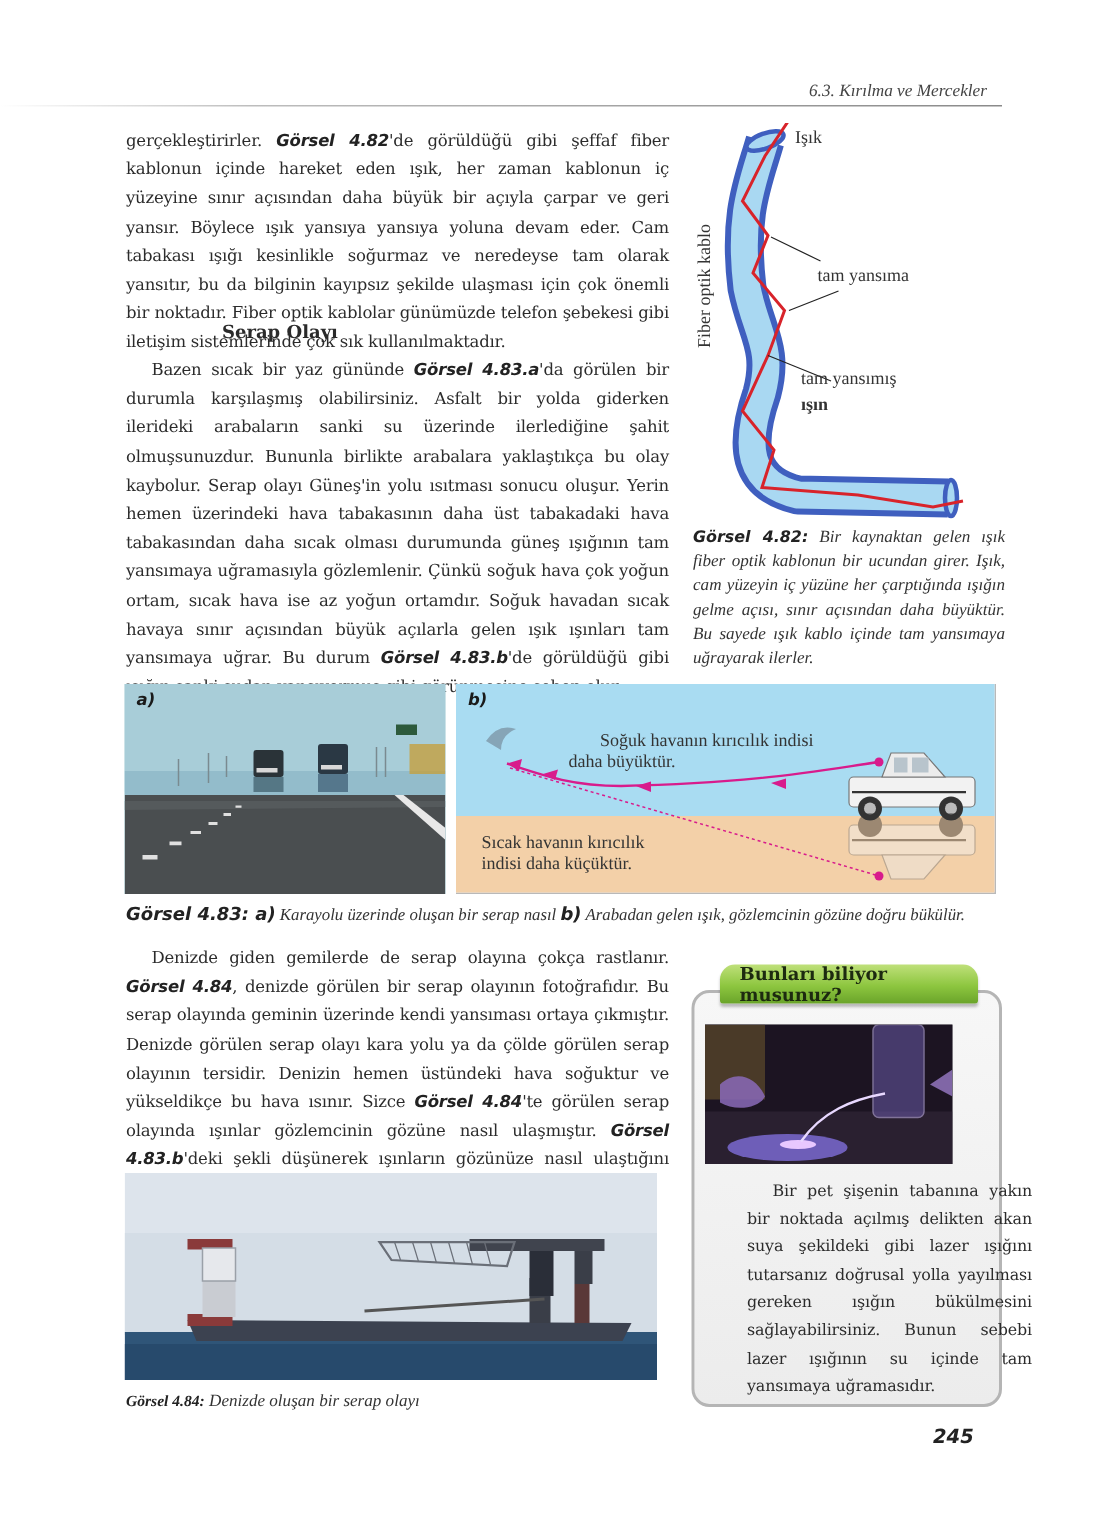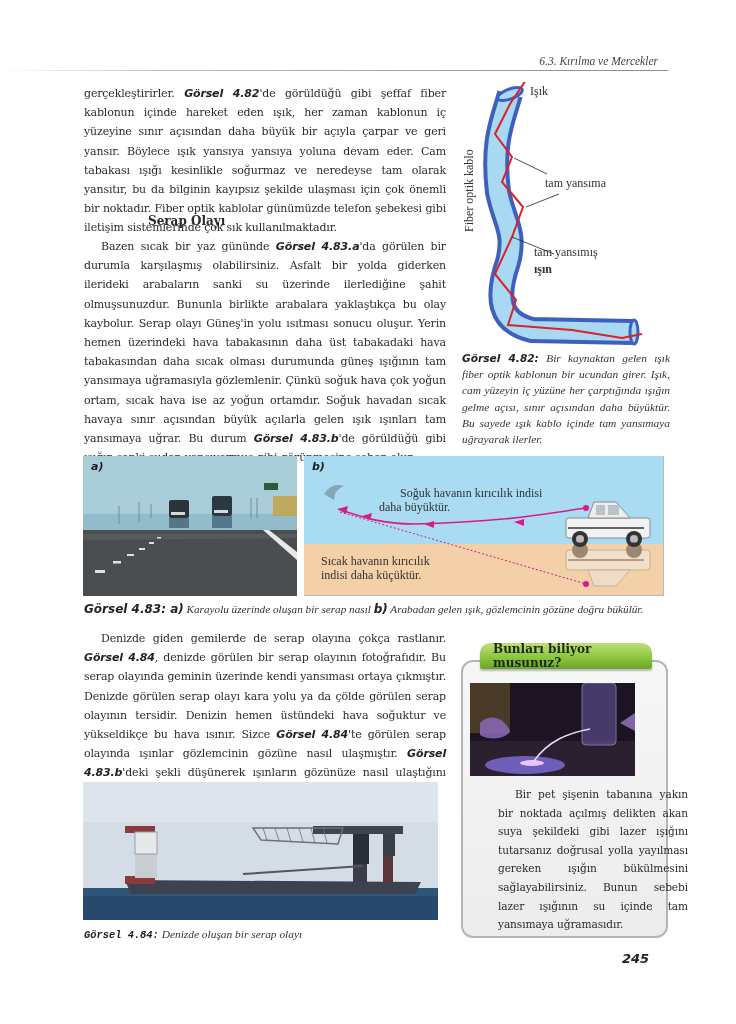--- a/index.html
+++ b/index.html
@@ -29,21 +29,21 @@
   .panel-tag { position: absolute; left: 8px; top: 4px; font-family: "DejaVu Sans", sans-serif; font-weight: bold; font-style: italic; font-size: 11px; color: #1a1a1a; z-index: 3; }
   .b-text { position: absolute; font-family: "Liberation Serif", serif; font-size: 12px; line-height: 14.5px; color: #333; z-index: 3; }
 
   #caption-483 { position: absolute; left: 84px; top: 602px; width: 590px; font-family: "Liberation Serif", serif; font-style: italic; font-size: 11.2px; color: #333; white-space: nowrap; }
   #caption-483 b { font-family: "DejaVu Sans", sans-serif; font-weight: bold; font-style: italic; font-size: 12px; color: #222; }
 
   #para3 { position: absolute; left: 84px; top: 629px; width: 362px; }
 
   #fig-484 { position: absolute; left: 83px; top: 782px; width: 355px; height: 138px; overflow: hidden; }
   #caption-484 { position: absolute; left: 84px; top: 928px; font-family: "Liberation Serif", serif; font-style: italic; font-size: 11.4px; color: #333; }
-  #caption-484 b { font-family: Liberation Mono, monospace; font-weight: bold; font-style: italic; font-size: 10.4px; color: #222; }
+  #caption-484 b { font-family: Liberation Serif, serif; font-weight: bold; font-style: italic; font-size: 10.4px; color: #222; }
 
   
   #info-box { position: absolute; left: 461px; top: 660px; width: 207px; height: 278px; border: 2px solid #b5b5b5; border-radius: 12px; background: linear-gradient(to bottom, #f7f7f7, #ececec); }
   #info-tab { position: absolute; left: 480px; top: 643px; width: 172px; height: 26px; border-radius: 10px 10px 2px 2px; background: linear-gradient(to bottom, #bfe07a 0%, #8dc63f 55%, #6aa42a 100%); box-shadow: 0 2px 2px rgba(0,0,0,0.25); display: flex; align-items: center; justify-content: center; }
   #info-tab span { font-family: "DejaVu Serif", serif; font-weight: bold; font-size: 12px; color: #1d2a10; padding-left: 13px; }
   #info-photo { position: absolute; left: 470px; top: 683px; width: 165px; height: 93px; overflow: hidden; background: #1a1420; }
   #info-text { position: absolute; left: 470px; top: 785px; width: 190px; font-family: "DejaVu Serif", serif; font-size: 10.6px; line-height: 18.6px; text-align: justify; color: #2b2b2b; letter-spacing: -0.1px; margin-left: 28px; }
 
   #page-number { position: absolute; left: 622px; top: 951px; font-family: "DejaVu Sans", sans-serif; font-weight: bold; font-style: italic; font-size: 13px; color: #222; }
 </style>

